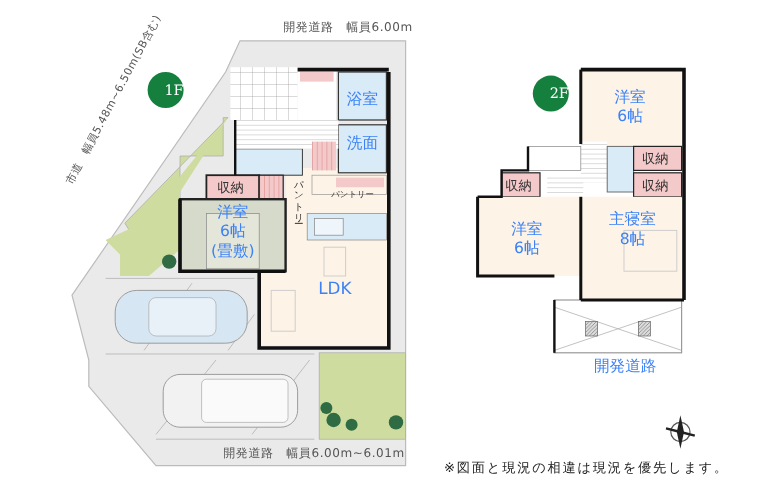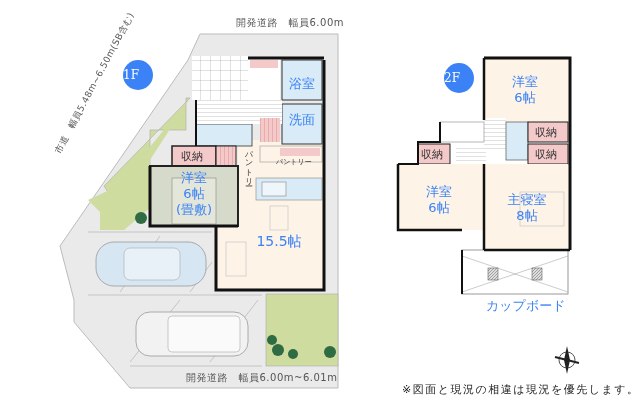--- a/index.html
+++ b/index.html
@@ -1,21 +1,21 @@
 <!DOCTYPE html>
 <html><head>
 <meta charset="utf-8">
 <style>
   html,body{margin:0;padding:0;background:#ffffff;}
   body{width:640px;height:400px;position:relative;overflow:hidden;font-family:"DejaVu Sans",sans-serif;}
   .txt{position:absolute;color:#222;white-space:nowrap;}
   .road-label{font-size:10px;color:#555;letter-spacing:0.5px;}
   .room-label{text-align:center;font-size:13px;line-height:16px;color:#3b82f6;}
   .small-label{font-size:10px;color:#333;}
-  .badge{position:absolute;width:30px;height:30px;border-radius:50%;background:#3b82f6;color:#fff;font-family:"DejaVu Serif",serif;font-size:12px;line-height:30px;text-align:left;}
+  .badge{position:absolute;width:30px;height:30px;border-radius:50%;background:#15803d;color:#fff;font-family:"DejaVu Serif",serif;font-size:12px;line-height:30px;text-align:right;}
   .note{font-size:11px;color:#222;letter-spacing:1.5px;}
   svg{position:absolute;left:0;top:0;}
 </style>
 </head>
 <body>
 
 <svg width="640" height="400" viewBox="0 0 640 400">
   <defs>
     <pattern id="tile" width="10" height="10" patternUnits="userSpaceOnUse">
       <rect width="10" height="10" fill="#ffffff"></rect>
@@ -161,34 +161,34 @@
 <div class="txt small-label" style="left:181px;top:149px;font-size:11px;">収納</div>
 <div class="txt small-label" style="left:242px;top:145px;writing-mode:vertical-rl;font-size:8px;">パントリー</div>
 <div class="txt small-label" style="left:276px;top:157px;font-size:7px;">パントリー</div>
 
 <div class="txt room-label" style="left:166px;top:170px;width:56px;">
   <div>洋室</div>
   <div>6帖</div>
   <div>(畳敷)</div>
 </div>
 <div class="txt room-label" style="left:244px;top:232px;width:70px;font-size:14px;line-height:18px;">
-  <div>15.5帖</div>
+  <div>LDK</div>
 </div>
 
 <div class="badge" style="left:444px;top:63px;">2F</div>
 <div class="txt room-label" style="left:500px;top:74px;width:50px;">
   <div>洋室</div>
   <div>6帖</div>
 </div>
 <div class="txt small-label" style="left:535px;top:125px;font-size:11px;">収納</div>
 <div class="txt small-label" style="left:535px;top:147px;font-size:11px;">収納</div>
 <div class="txt small-label" style="left:421px;top:147px;font-size:11px;">収納</div>
 <div class="txt room-label" style="left:414px;top:184px;width:50px;">
   <div>洋室</div>
   <div>6帖</div>
 </div>
-<div class="txt room-label" style="left:496px;top:192px;width:62px;">
+<div class="txt room-label" style="left:496px;top:176px;width:62px;">
   <div>主寝室</div>
   <div>8帖</div>
 </div>
-<div class="txt room-label" style="left:486px;top:298px;width:70px;">カップボード</div>
+<div class="txt room-label" style="left:486px;top:298px;width:70px;">開発道路</div>
 
-<div class="txt note" style="left:402px;top:382px;">※図面と現況の相違は現況を優先します。</div>
+<div class="txt note" style="left:370px;top:382px;">※図面と現況の相違は現況を優先します。</div>
 
 </body></html>

